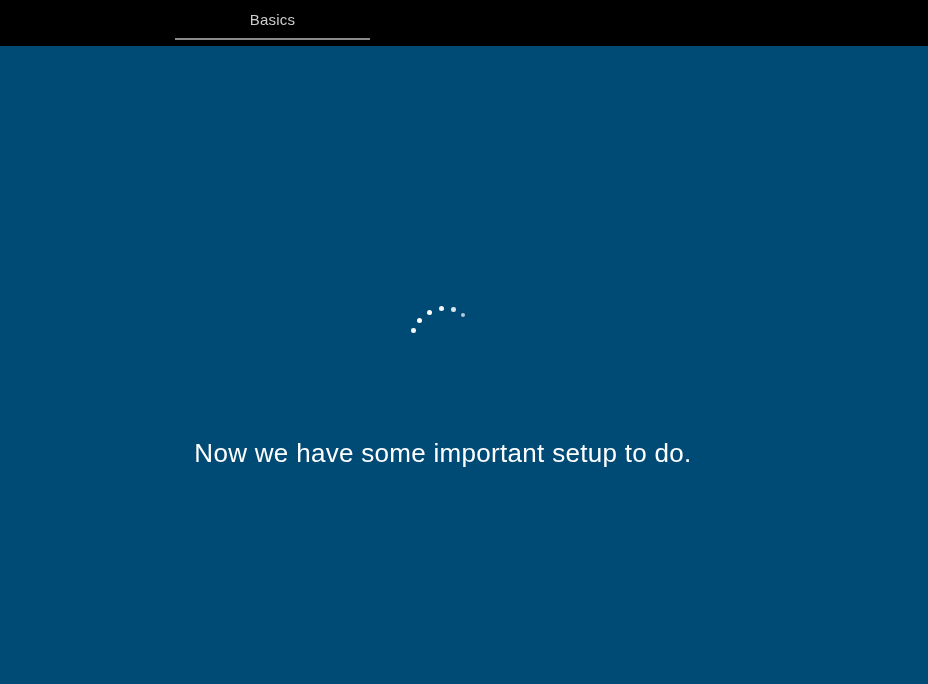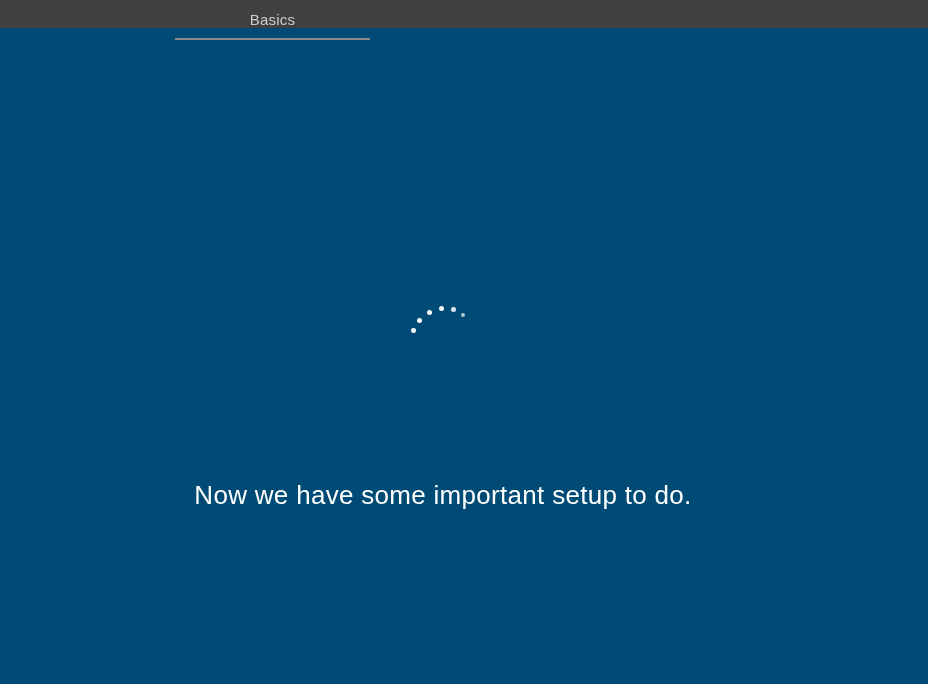--- a/index.html
+++ b/index.html
@@ -11,22 +11,22 @@
     body {
       width: 928px;
       height: 684px;
       background: #004b75;
       font-family: "Segoe UI Light", "Segoe UI", -apple-system, BlinkMacSystemFont, sans-serif;
       overflow: hidden;
       position: relative;
     }
     
     .header {
-      height: 28px;
-      background: #404040;
+      height: 46px;
+      background: #000000;
       display: flex;
       align-items: center;
       position: relative;
     }
     
     .tab {
       position: absolute;
       left: 175px;
       top: 0;
       height: 40px;
@@ -86,21 +86,20 @@
     .message {
       position: absolute;
       top: 396px;
       left: 0;
       right: 42px;
       text-align: center;
       color: #ffffff;
       font-size: 26px;
       font-weight: 300;
       letter-spacing: 0.3px;
-      margin-top: 42px;
     }
   </style>
 </head>
 <body>
 
 <div class="header">
   <div class="tab">
     <span>Basics</span>
   </div>
 </div>

